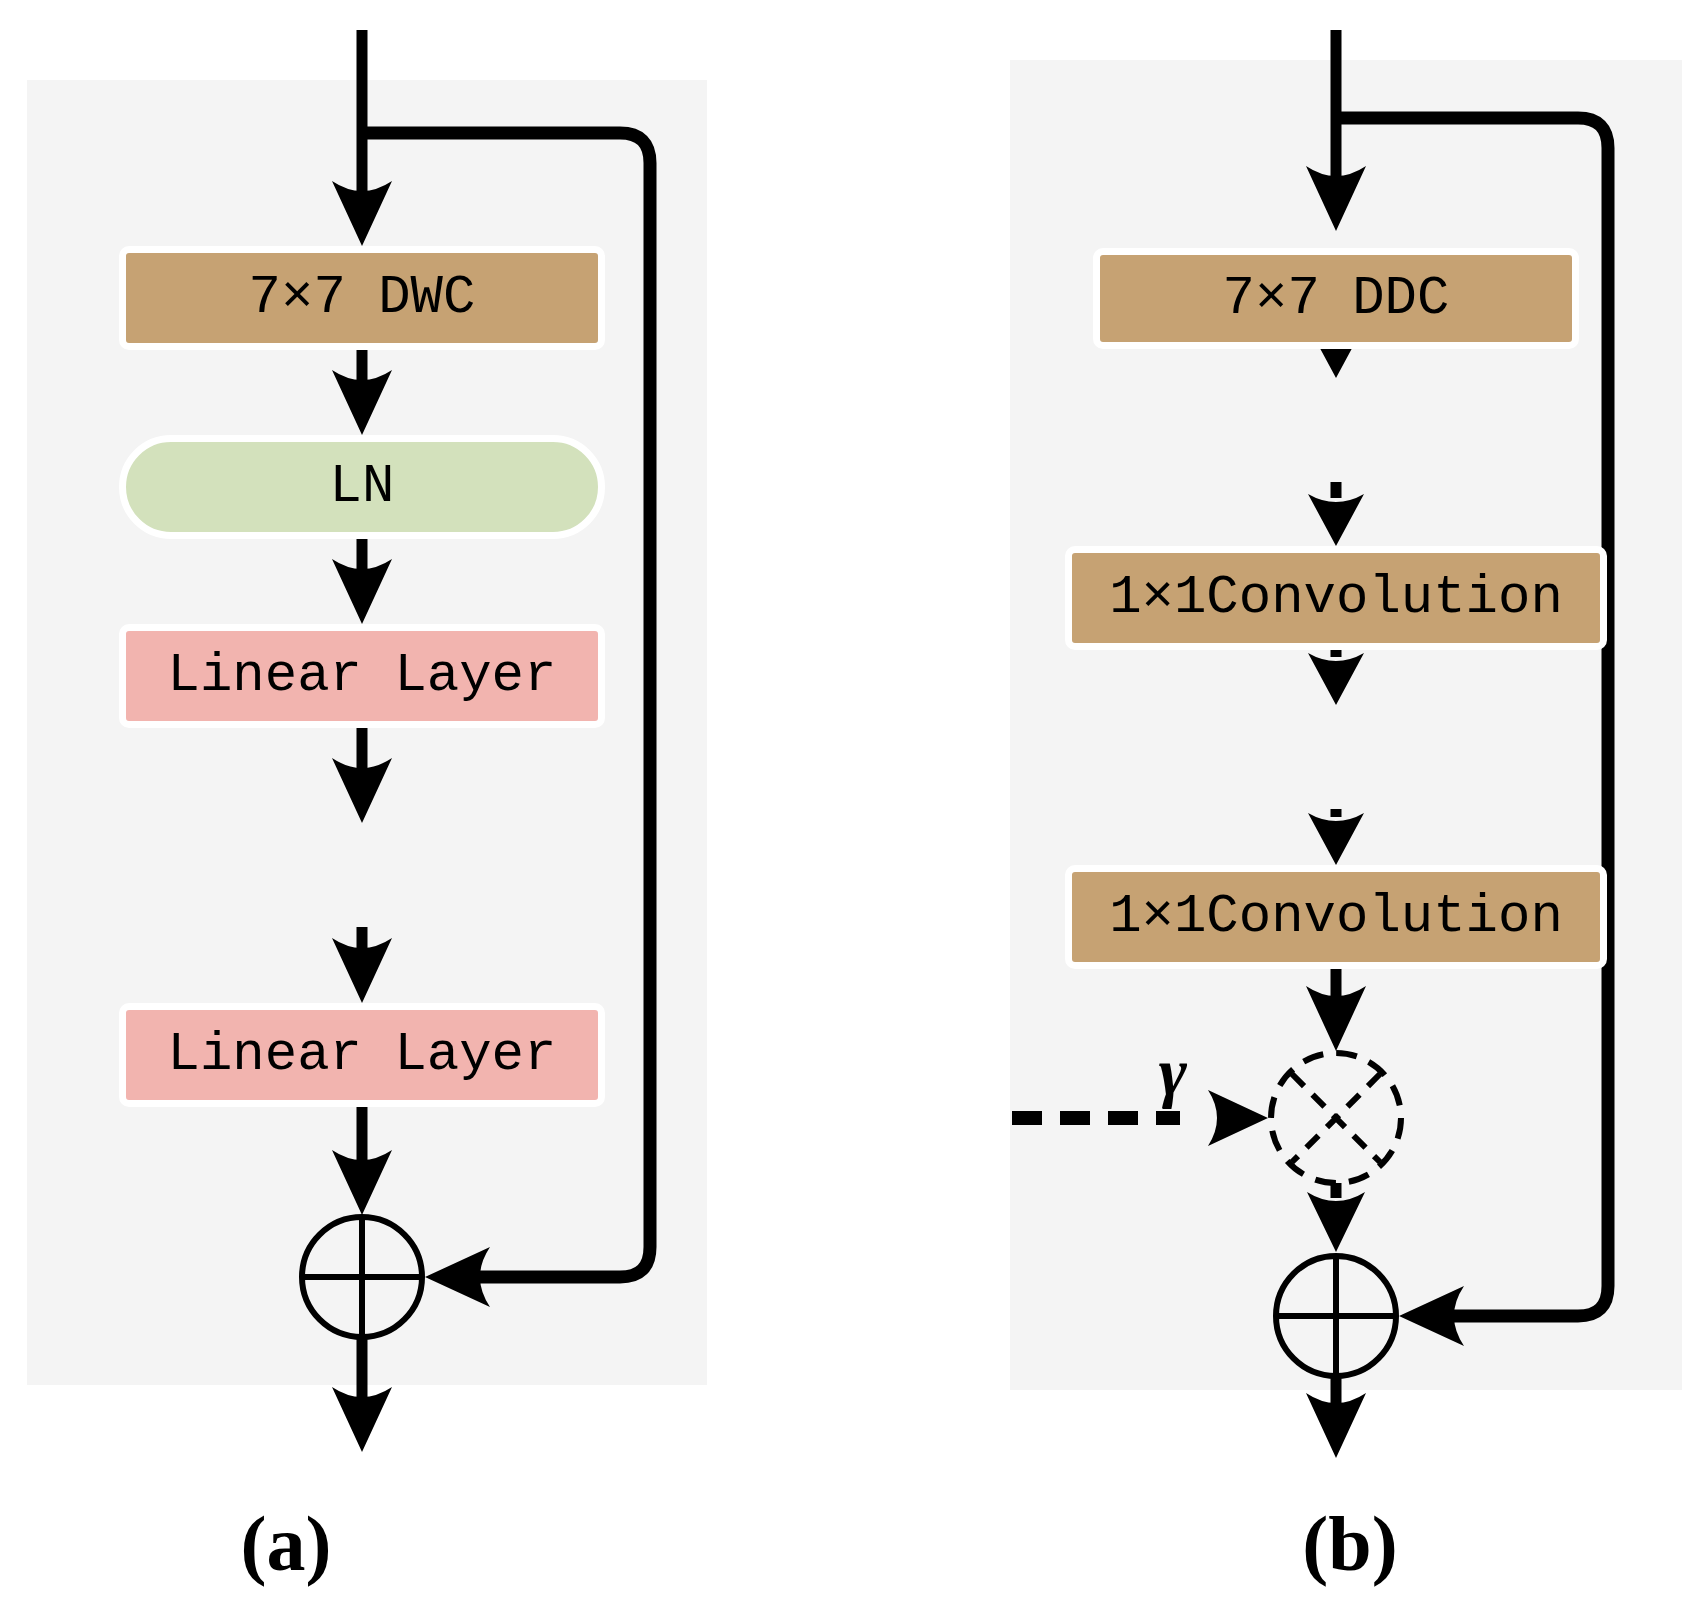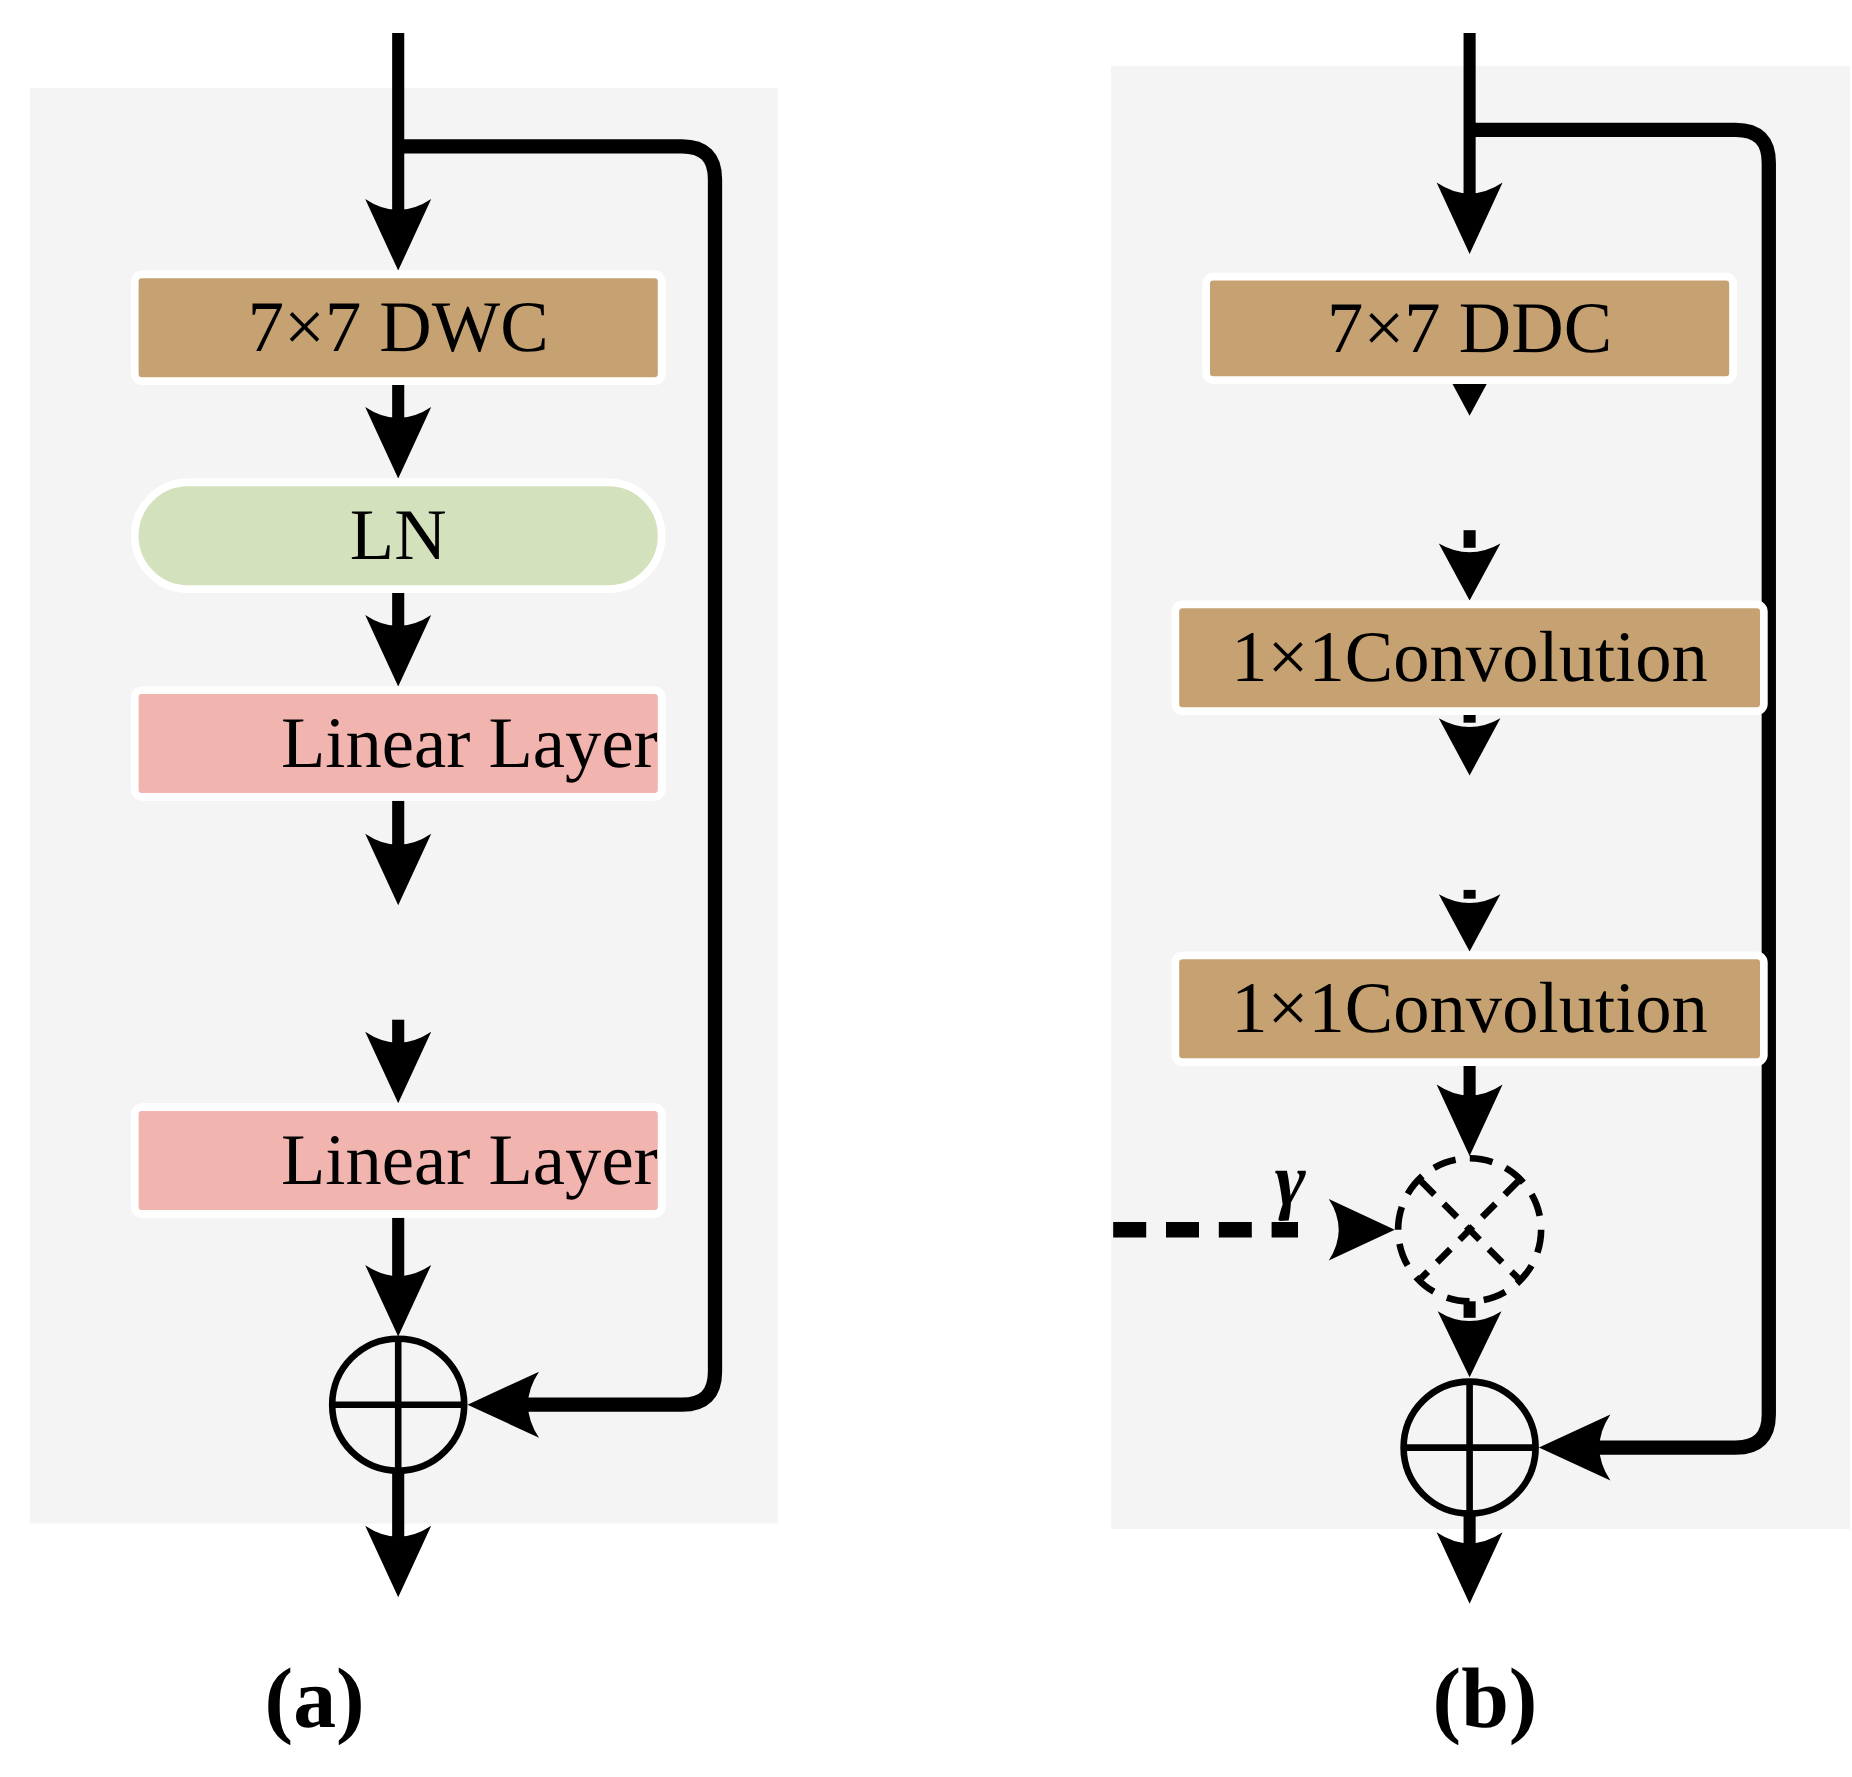--- a/index.html
+++ b/index.html
@@ -4,26 +4,26 @@
 <style>
   html,body{margin:0;padding:0;background:#ffffff;}
   .canvas{position:relative;width:1684px;height:1615px;background:#ffffff;overflow:hidden;
           font-family:"Liberation Serif", serif;color:#000;}
   .panel{position:absolute;background:var(--panel,#f4f4f4);}
   #panelA{left:27px;top:80px;width:680px;height:1305px;}
   #panelB{left:1010px;top:60px;width:672px;height:1330px;}
   svg.wires{position:absolute;left:0;top:0;color:var(--line,#000);}
   .node{position:absolute;box-sizing:border-box;border:7px solid var(--frame,#fff);
         display:flex;align-items:center;justify-content:center;white-space:nowrap;
-        font-size:66px;line-height:1;z-index:3;}
+        font-size:54px;line-height:1;z-index:3;font-family:Liberation Mono, monospace;}
   .rect{border-radius:10px;}
   .pill{border-radius:60px;}
   .t-conv{background:var(--conv,#c6a273);}
   .t-norm{background:var(--norm,#d3e1bc);}
-  .t-linear{background:var(--linear,#f2b4af);justify-content:flex-end;}
+  .t-linear{background:var(--linear,#f2b4af);}
   .caption{position:absolute;width:200px;height:96px;display:flex;align-items:center;justify-content:center;
            font-size:78px;font-weight:bold;z-index:4;}
   #capA{left:186px;top:1496px;}
   #capB{left:1250px;top:1496px;}
   .gamma{position:absolute;left:1126px;top:1030px;width:94px;height:84px;display:flex;align-items:center;
          justify-content:center;font-size:68px;font-weight:bold;font-style:italic;z-index:4;}
 </style>
 </head>
 <body>
 

